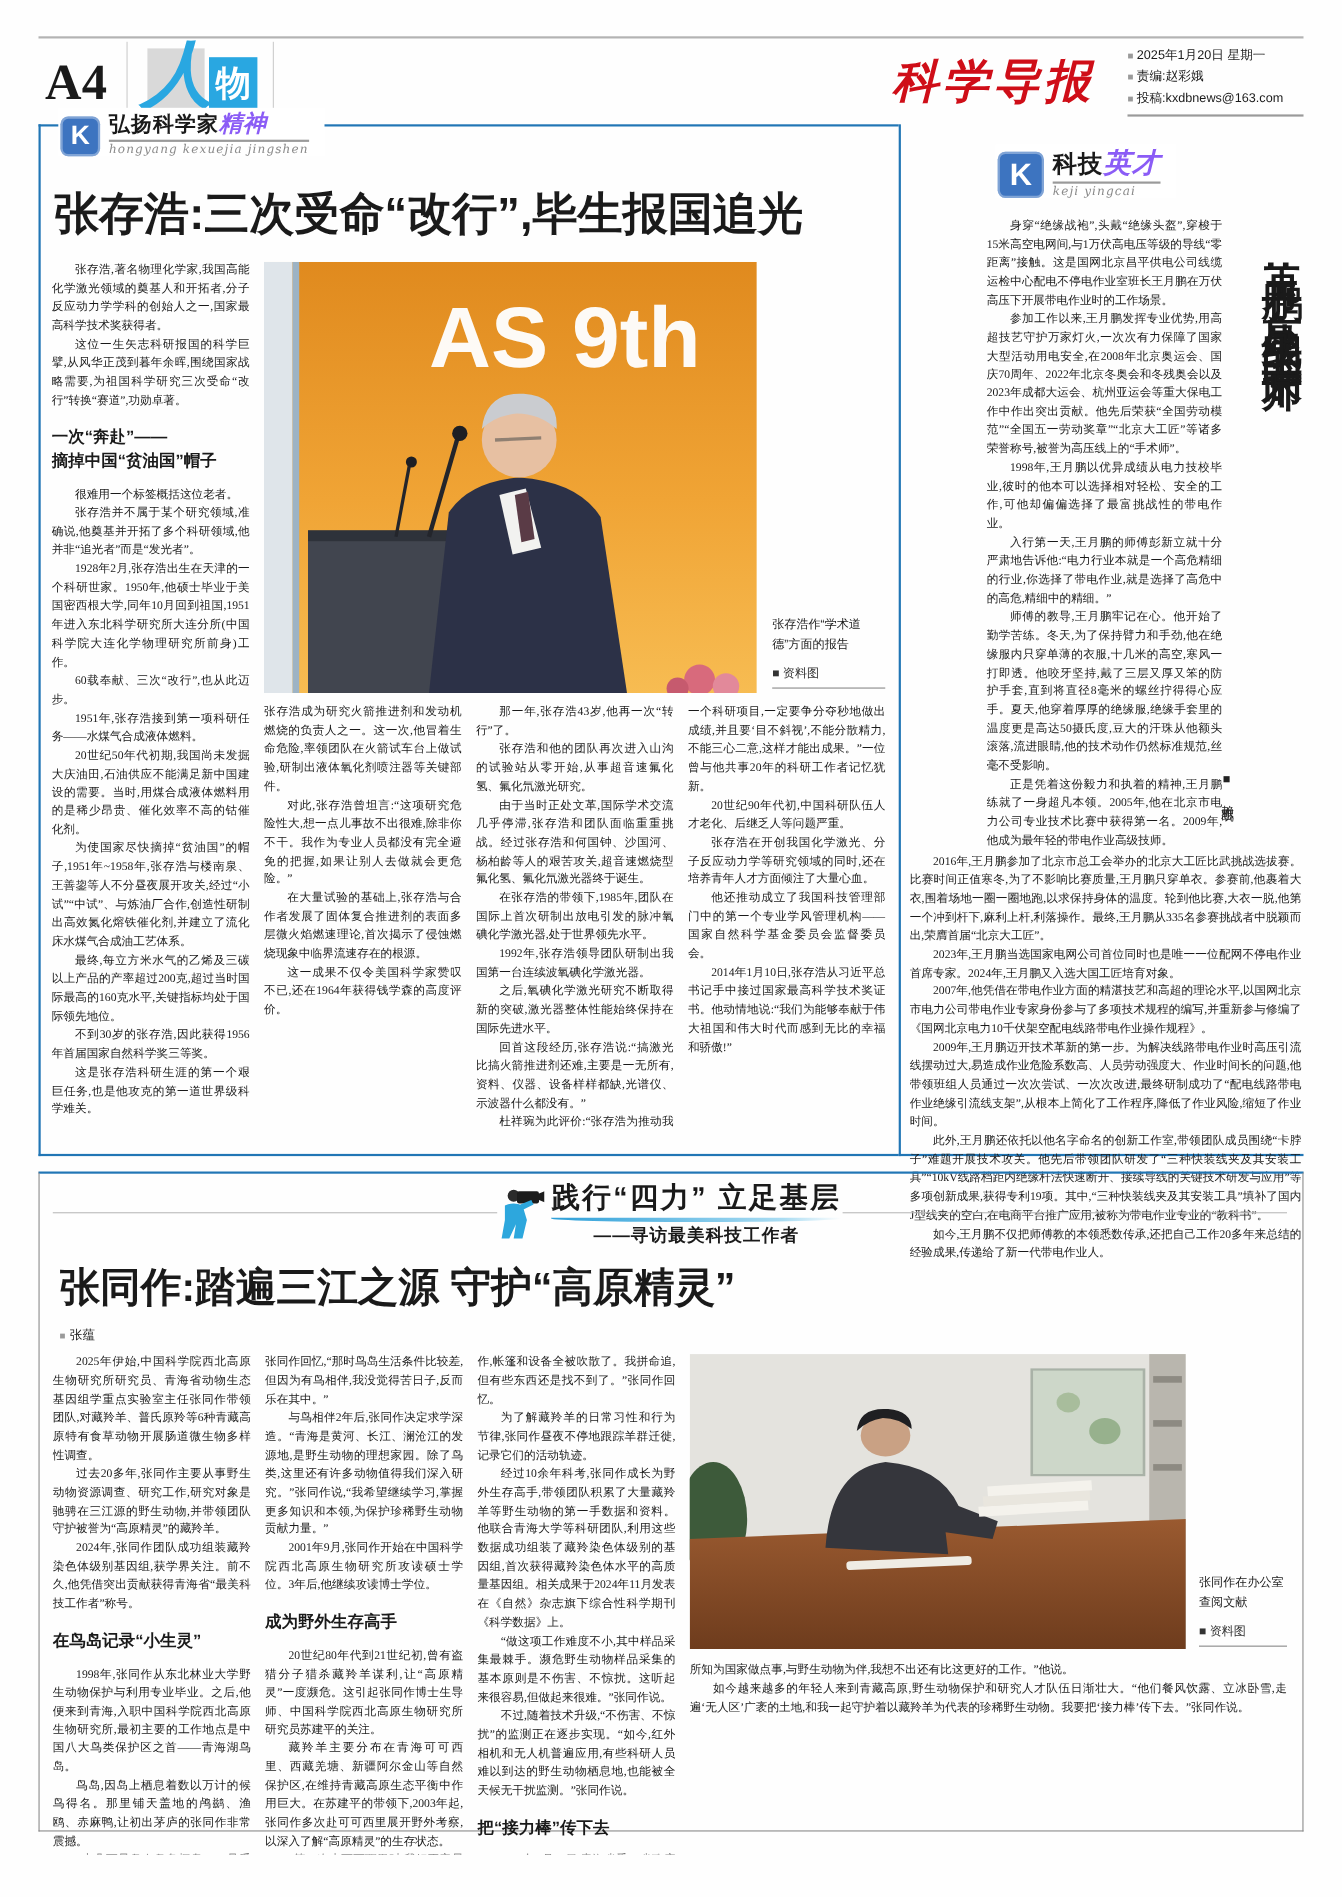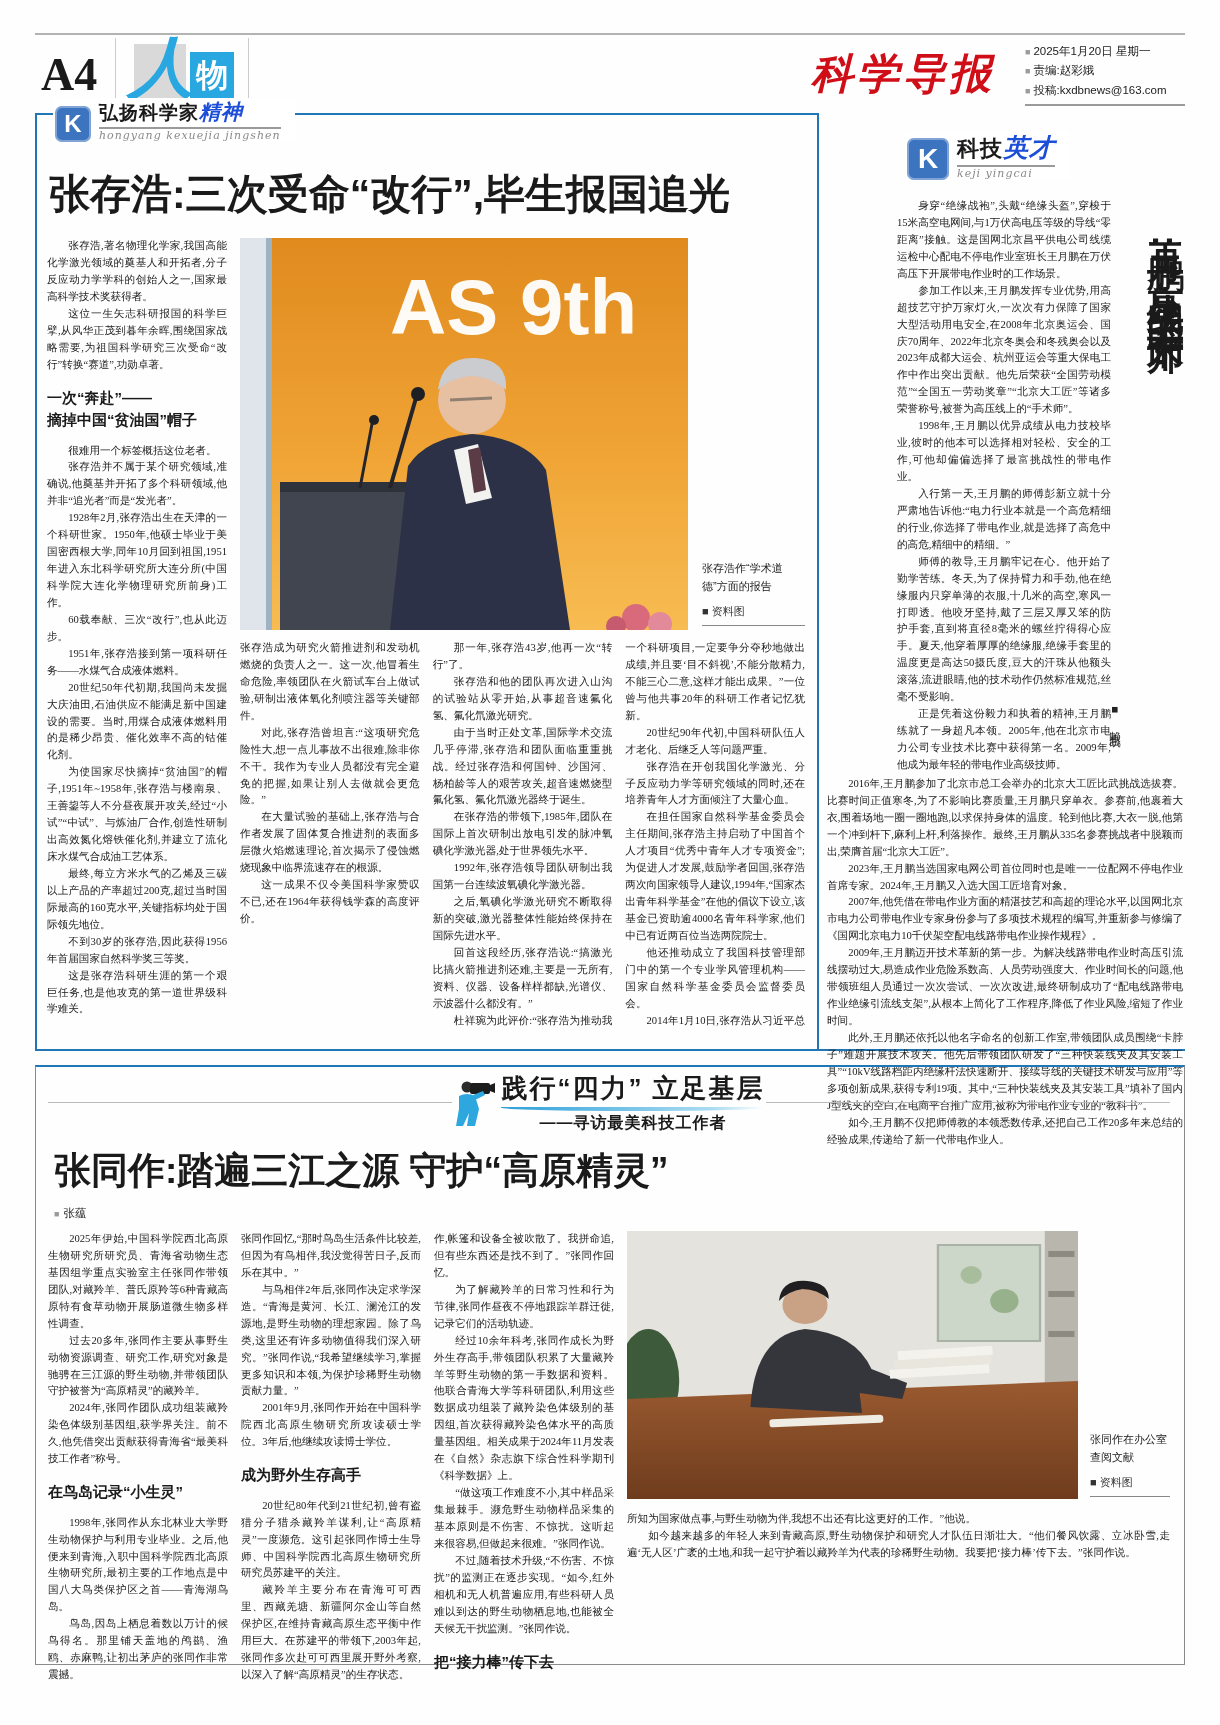--- a/index.html
+++ b/index.html
@@ -22,21 +22,21 @@
 
   
   .top-zone { display:flex; height:938px; }
   .main-article { width:782px; border:2px solid #2176b5; border-right:none; padding:0 12px 8px 10px; }
   .right-zone { flex:1; border-left:2px solid #2176b5; border-bottom:2px solid #2176b5; padding:14px 0 8px 8px; }
 
   .badge { display:inline-flex; align-items:flex-end; gap:8px; background:#fff; position:relative; top:-17px; left:6px; padding:0 14px 0 2px; }
   .badge-k { width:36px; height:36px; background:#3d74c0; border-radius:7px; color:#fff; font-family:"Liberation Sans",sans-serif; font-weight:bold; font-size:24px; display:flex; align-items:center; justify-content:center; box-shadow:inset 0 0 0 2px rgba(255,255,255,.35); }
   .badge-text-wrap { display:flex; flex-direction:column; }
   .badge-row { border-bottom:2px solid #9a9a9a; padding-bottom:1px; font-family:"Liberation Sans",sans-serif; font-size:19px; font-weight:bold; letter-spacing:1px; }
-  .badge-accent { color:#1d4ed8; font-family:"DejaVu Serif",serif; font-style:italic; font-size:21px; }
+  .badge-accent { color:#8b5cf6; font-family:"DejaVu Serif",serif; font-style:italic; font-size:21px; }
   .badge-pinyin { font-size:11px; color:#8a8a8a; font-style:italic; letter-spacing:1px; font-family:"DejaVu Serif",serif; }
 
   .main-title { font-family:"Liberation Sans",sans-serif; font-size:41px; font-weight:900; letter-spacing:0px; margin:8px 0 16px 2px; white-space:nowrap; }
 
   .ma-body { display:flex; gap:13px; height:790px; overflow:hidden; }
   .col { overflow:hidden; }
   .ma-col1 { width:180px; flex:none; }
   .ma-right { flex:1; display:flex; flex-direction:column; }
   .ma-photo-row { display:flex; gap:14px; height:392px; flex:none; }
   .photo1 { width:448px; flex:none; }
@@ -189,21 +189,20 @@
                 <p class="para">在张存浩的带领下,1985年,团队在国际上首次研制出放电引发的脉冲氧碘化学激光器,处于世界领先水平。</p>
                 <p class="para">1992年,张存浩领导团队研制出我国第一台连续波氧碘化学激光器。</p>
                 <p class="para">之后,氧碘化学激光研究不断取得新的突破,激光器整体性能始终保持在国际先进水平。</p>
                 <p class="para">回首这段经历,张存浩说:“搞激光比搞火箭推进剂还难,主要是一无所有,资料、仪器、设备样样都缺,光谱仪、示波器什么都没有。”</p>
                 <p class="para">杜祥琬为此评价:“张存浩为推动我国化学激光领域的快速发展发挥了至关重要的作用。”</p>
               </div>
             <div class="col">
                 <p class="para cont">一个科研项目,一定要争分夺秒地做出成绩,并且要‘目不斜视’,不能分散精力,不能三心二意,这样才能出成果。”一位曾与他共事20年的科研工作者记忆犹新。</p>
                 <p class="para">20世纪90年代初,中国科研队伍人才老化、后继乏人等问题严重。</p>
                 <p class="para">张存浩在开创我国化学激光、分子反应动力学等研究领域的同时,还在培养青年人才方面倾注了大量心血。</p>
-                <p class="para">在担任国家自然科学基金委员会主任期间,张存浩主持启动了中国首个人才项目“优秀中青年人才专项资金”;为促进人才发展,鼓励学者回国,张存浩两次向国家领导人建议,1994年,“国家杰出青年科学基金”在他的倡议下设立,该基金已资助逾4000名青年科学家,他们中已有近两百位当选两院院士。</p>
                 <p class="para">他还推动成立了我国科技管理部门中的第一个专业学风管理机构——国家自然科学基金委员会监督委员会。</p>
                 <p class="para">2014年1月10日,张存浩从习近平总书记手中接过国家最高科学技术奖证书。他动情地说:“我们为能够奉献于伟大祖国和伟大时代而感到无比的幸福和骄傲!”</p>
               </div>
           </div>
         </div>
       </div>
     </section>
 
     <aside class="right-zone">
       <div class="ra-badge badge" style="top:0;left:0;">

